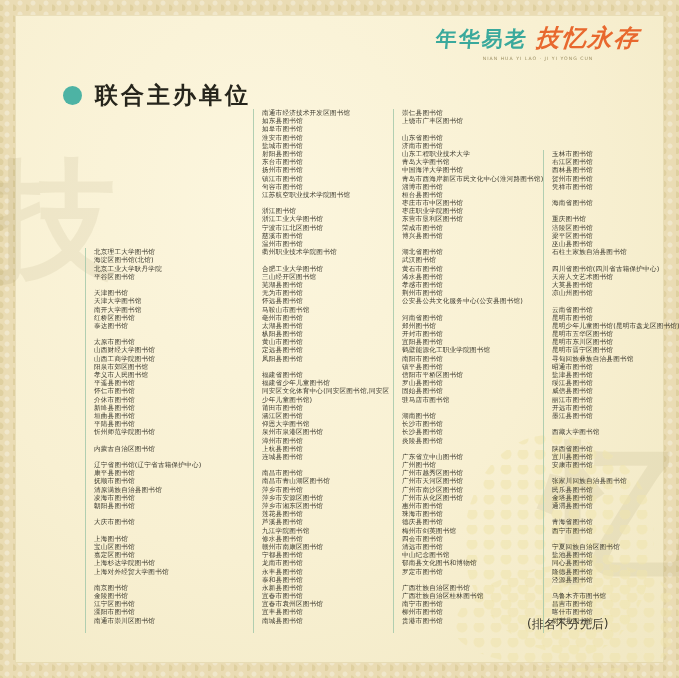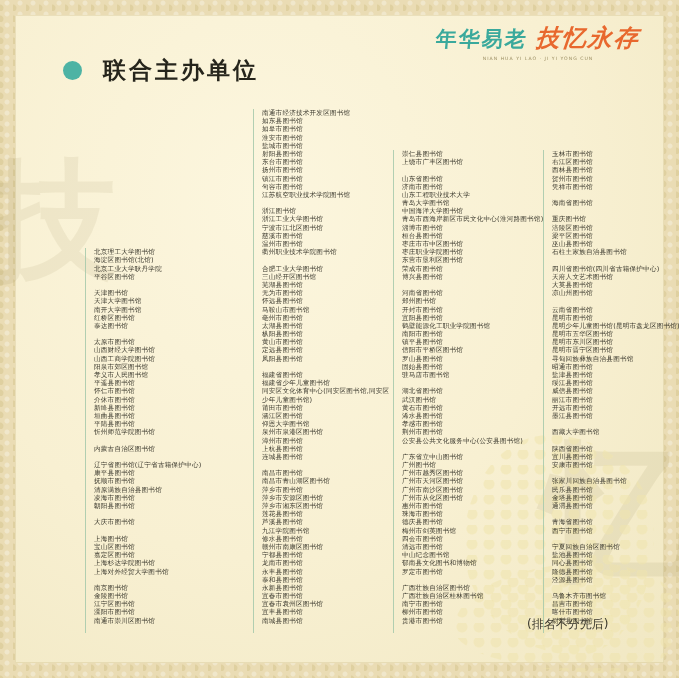--- a/index.html
+++ b/index.html
@@ -40,21 +40,21 @@
   
   .logo{position:absolute;top:7px;right:24px;text-align:center;}
   .logo-line{display:flex;align-items:baseline;gap:8px;transform:skewX(-5deg);}
   .logo-cn1{font-family:"DejaVu Serif","Liberation Serif",serif;font-weight:bold;
     font-size:21px;color:#3aa99c;letter-spacing:2px;}
   .logo-cn2{font-family:"DejaVu Serif","Liberation Serif",serif;font-weight:bold;
     font-style:italic;font-size:24px;color:#e8682e;letter-spacing:2px;}
   .logo-sub{font-size:5px;color:#9b8e63;letter-spacing:1.1px;margin-top:1px;
     transform:scale(.92);transform-origin:center top;}
   
-  .title-row{position:absolute;left:48px;top:40px;display:flex;align-items:center;gap:8px;}
+  .title-row{position:absolute;left:48px;top:65px;display:flex;align-items:center;}
   .title-dot{width:19px;height:19px;border-radius:50%;background:#4db3a4;margin-right:13px;}
   .title-text{font-size:23px;font-weight:bold;color:#26251c;letter-spacing:3px;
     font-family:"DejaVu Serif","Liberation Serif",serif;}
   
   .columns{position:absolute;left:70px;top:94px;display:flex;align-items:flex-end;}
   .column{border-left:1px solid rgba(165,200,170,.85);padding-left:8px;box-sizing:border-box;}
   .column:nth-child(1){width:142px;}
   .column:nth-child(2){width:140px;margin-left:26px;}
   .column:nth-child(3){width:150px;}
   .column:nth-child(4){width:146px;}
@@ -230,40 +230,46 @@
             <div class="line">青岛市西海岸新区市民文化中心(淮河路图书馆)</div>
             <div class="line">淄博市图书馆</div>
             <div class="line">桓台县图书馆</div>
             <div class="line">枣庄市市中区图书馆</div>
             <div class="line">枣庄职业学院图书馆</div>
             <div class="line">东营市垦利区图书馆</div>
             <div class="line">荣成市图书馆</div>
             <div class="line">博兴县图书馆</div>
           </div>
           <div class="group">
+            <div class="line">湖北省图书馆</div>
+            <div class="line">武汉图书馆</div>
+            <div class="line">黄石市图书馆</div>
+            <div class="line">浠水县图书馆</div>
+            <div class="line">孝感市图书馆</div>
+            <div class="line">荆州市图书馆</div>
+            <div class="line">公安县公共文化服务中心(公安县图书馆)</div>
+          </div>
+          <div class="group">
             <div class="line">河南省图书馆</div>
             <div class="line">郑州图书馆</div>
             <div class="line">开封市图书馆</div>
             <div class="line">宜阳县图书馆</div>
             <div class="line">鹤壁能源化工职业学院图书馆</div>
             <div class="line">南阳市图书馆</div>
             <div class="line">镇平县图书馆</div>
             <div class="line">信阳市平桥区图书馆</div>
             <div class="line">罗山县图书馆</div>
             <div class="line">固始县图书馆</div>
             <div class="line">驻马店市图书馆</div>
           </div>
           <div class="group">
-            <div class="line">湖北省图书馆</div>
-            <div class="line">武汉图书馆</div>
-            <div class="line">黄石市图书馆</div>
-            <div class="line">浠水县图书馆</div>
-            <div class="line">孝感市图书馆</div>
-            <div class="line">荆州市图书馆</div>
-            <div class="line">公安县公共文化服务中心(公安县图书馆)</div>
+            <div class="line">湖南图书馆</div>
+            <div class="line">长沙市图书馆</div>
+            <div class="line">长沙县图书馆</div>
+            <div class="line">炎陵县图书馆</div>
           </div>
           <div class="group">
             <div class="line">广东省立中山图书馆</div>
             <div class="line">广州图书馆</div>
             <div class="line">广州市越秀区图书馆</div>
             <div class="line">广州市天河区图书馆</div>
             <div class="line">广州市南沙区图书馆</div>
             <div class="line">广州市从化区图书馆</div>
             <div class="line">惠州市图书馆</div>
             <div class="line">珠海市图书馆</div>

